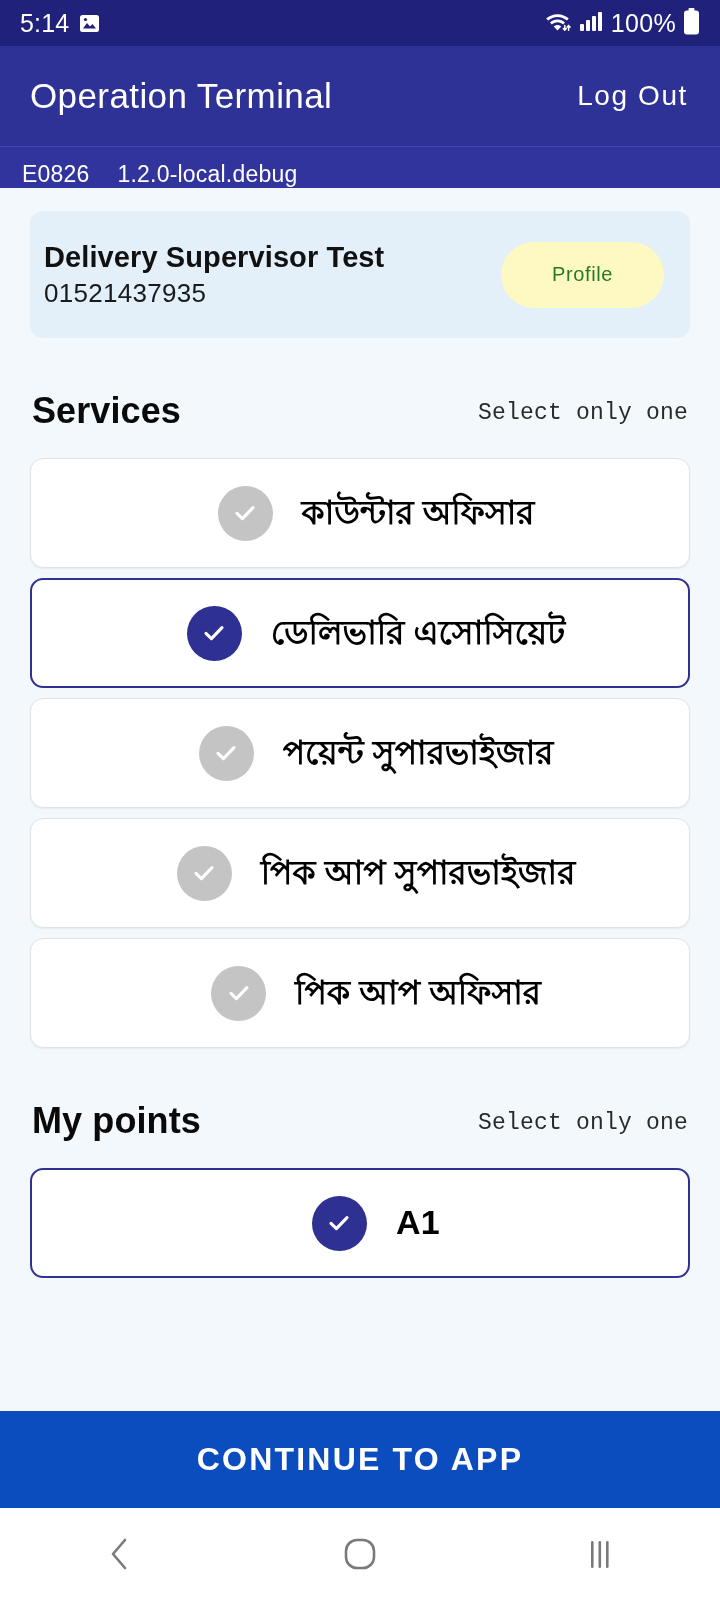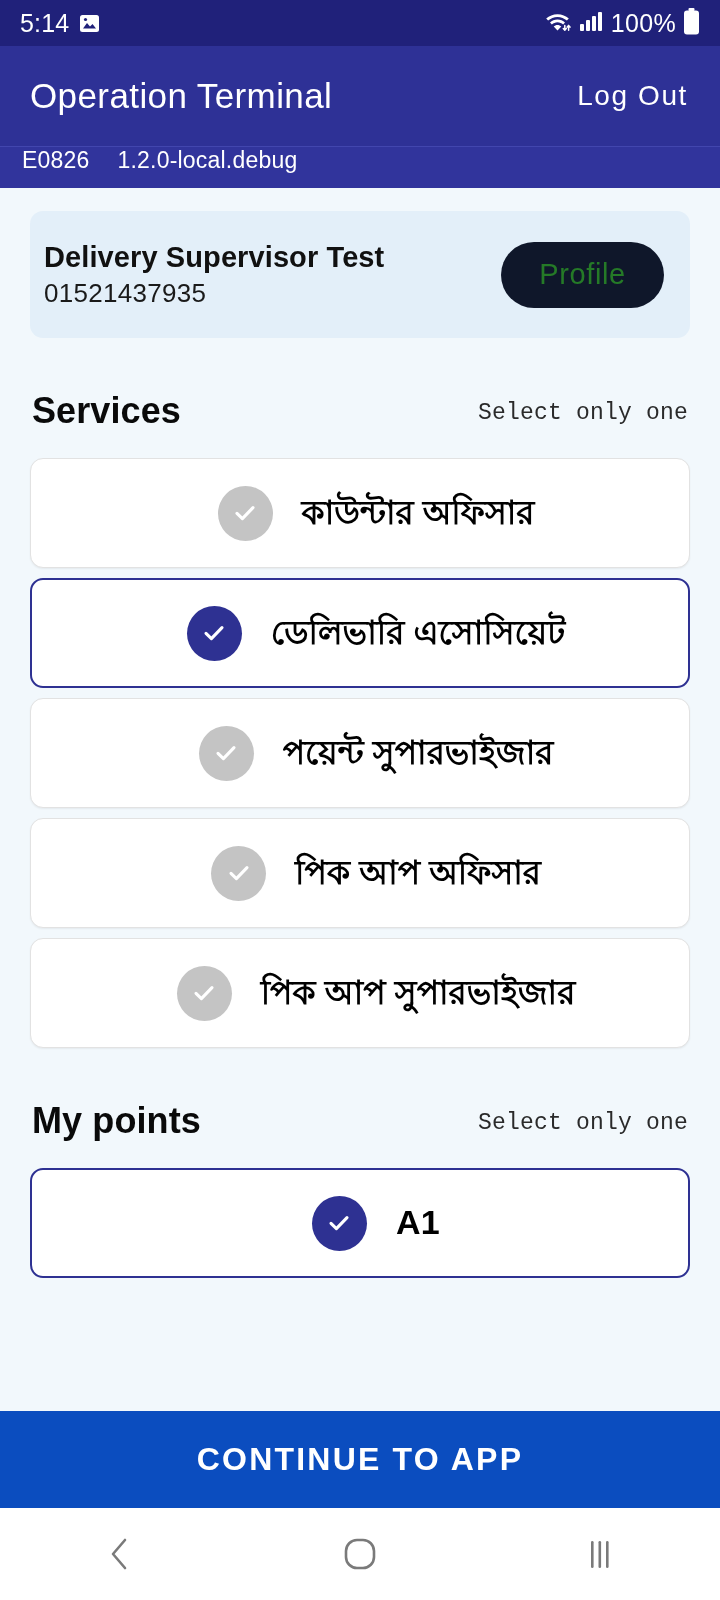--- a/index.html
+++ b/index.html
@@ -63,21 +63,21 @@
     font-weight:500;
     letter-spacing:1.6px;
     padding:6px 2px;
   }
 
   
   .versionbar {
     height:42px;
     background:#31349C;
     border-top:1px solid #4246AE;
-    display:flex; align-items:flex-start;
+    display:flex; align-items:flex-end;
     padding:0 22px;
     gap:28px;
     flex:0 0 auto;
   }
   .versionbar span {
     color:#ffffff;
     font-size:23px;
     font-weight:400;
     letter-spacing:0.2px;
   }
@@ -104,27 +104,27 @@
   .profile-name {
     font-size:29px; font-weight:700; color:#111111;
     letter-spacing:0.1px;
   }
   .profile-phone {
     font-size:26px; font-weight:400; color:#1a1a1a;
     letter-spacing:0.3px;
   }
   .profile-btn {
     margin-left:auto;
-    background:#0f172a;
+    background:#fef9c3;
     color:#257A27;
     border-radius:33px;
     height:66px;
     min-width:163px;
     display:flex; align-items:center; justify-content:center;
-    font-size:29px; font-weight:500;
+    font-size:20px; font-weight:500;
     letter-spacing:0.6px;
     border:none;
     font-family:"Liberation Sans", sans-serif;
   }
 
   
   .section-head {
     display:flex; align-items:flex-end;
     margin-top:52px;
     margin-bottom:26px;
@@ -297,29 +297,29 @@
             </svg>
           </span>
           <span class="option-label">পয়েন্ট সুপারভাইজার</span>
         </div>
         <div class="option-card">
           <span class="check">
             <svg width="30" height="30" viewBox="0 0 30 30">
               <path d="M7 15.4 L12.4 20.6 L23 9.6" stroke="#ffffff" stroke-width="3.1" fill="none" stroke-linecap="round" stroke-linejoin="round"></path>
             </svg>
           </span>
+          <span class="option-label">পিক আপ সুপারভাইজার</span>
+        </div>
+        <div class="option-card">
+          <span class="check">
+            <svg width="30" height="30" viewBox="0 0 30 30">
+              <path d="M7 15.4 L12.4 20.6 L23 9.6" stroke="#ffffff" stroke-width="3.1" fill="none" stroke-linecap="round" stroke-linejoin="round"></path>
+            </svg>
+          </span>
           <span class="option-label">পিক আপ অফিসার</span>
-        </div>
-        <div class="option-card">
-          <span class="check">
-            <svg width="30" height="30" viewBox="0 0 30 30">
-              <path d="M7 15.4 L12.4 20.6 L23 9.6" stroke="#ffffff" stroke-width="3.1" fill="none" stroke-linecap="round" stroke-linejoin="round"></path>
-            </svg>
-          </span>
-          <span class="option-label">পিক আপ সুপারভাইজার</span>
         </div>
       </div>
 
     <div class="section-head">
       <span class="section-title">My points</span>
       <span class="section-hint">Select only one</span>
     </div>
     <div class="option-list" id="points-list">
         <div class="option-card selected">
           <span class="check">

